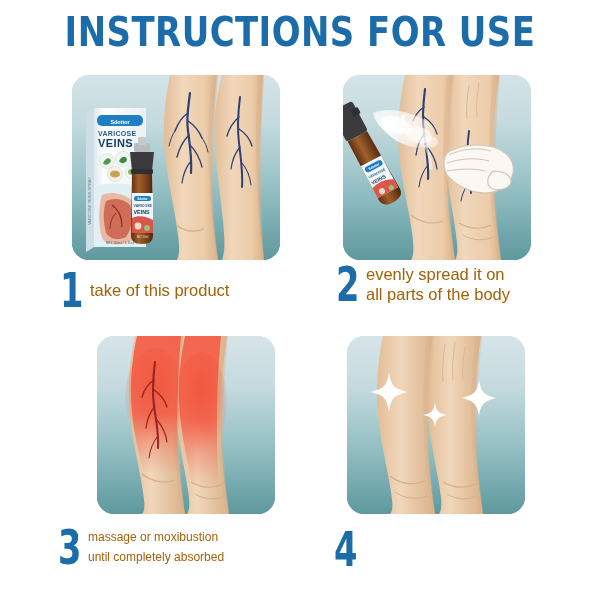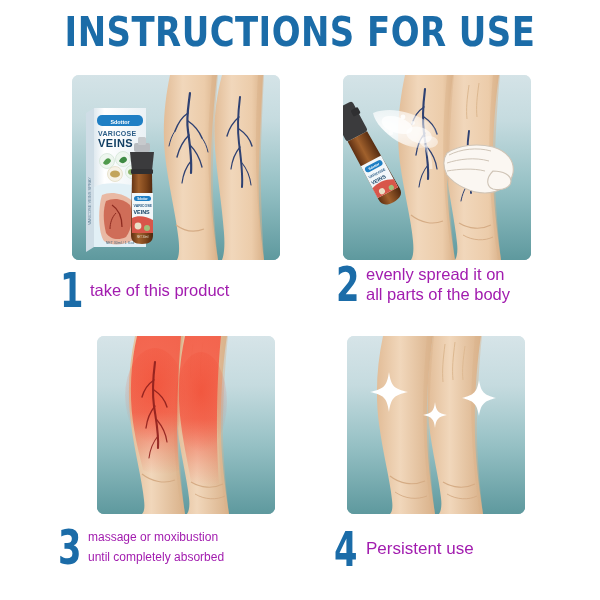--- a/index.html
+++ b/index.html
@@ -34,21 +34,21 @@
     font-size: 41px;
     letter-spacing: 0.5px;
     transform: scaleX(0.92);
     transform-origin: center top;
     white-space: nowrap;
   }
 
   
   .panel {
     position: absolute;
-    border-radius: 7px;
+    border-radius: 17px;
     overflow: hidden;
     background: linear-gradient(180deg, #d2e2e6 0%, #c2dade 22%, #95c0c4 58%, #5f9a9e 88%, #5a969b 100%);
     text-align: right;
   }
   #panel1 { left: 72px;  top: 75px;  width: 208px; height: 185px; }
   #panel2 { left: 343px; top: 75px;  width: 188px; height: 185px; }
   #panel3 { left: 97px;  top: 336px; width: 178px; height: 178px; }
   #panel4 { left: 347px; top: 336px; width: 178px; height: 178px; }
 
   .panel svg { display: block; width: 100%; height: 100%; }
@@ -67,21 +67,21 @@
     line-height: 44px;
     color: #1b6ca8;
     transform: scaleX(0.78);
     transform-origin: left center;
     width: 28px;
     flex: none;
   }
   .step-text {
     font-size: 16.5px;
     line-height: 20px;
-    color: #a21caf;
+    color: #a16207;
     white-space: pre-line;
     margin-left: 2px;
   }
 
   #step1 { left: 60px;  top: 268px; }
   #step2 { left: 336px; top: 262px; }
   #step3 { left: 58px;  top: 525px; }
   #step4 { left: 334px; top: 527px; }
 
   #step3 .step-text { font-size: 12px; }
@@ -420,16 +420,15 @@
   </div>
 
   <div class="step" id="step3">
     <div class="step-num">3</div>
     <div class="step-text">massage or moxibustion
 until completely absorbed</div>
   </div>
 
   <div class="step" id="step4">
     <div class="step-num">4</div>
-    <div class="step-text">Persistent use</div>
   </div>
 
 </div>
 
 </body></html>

